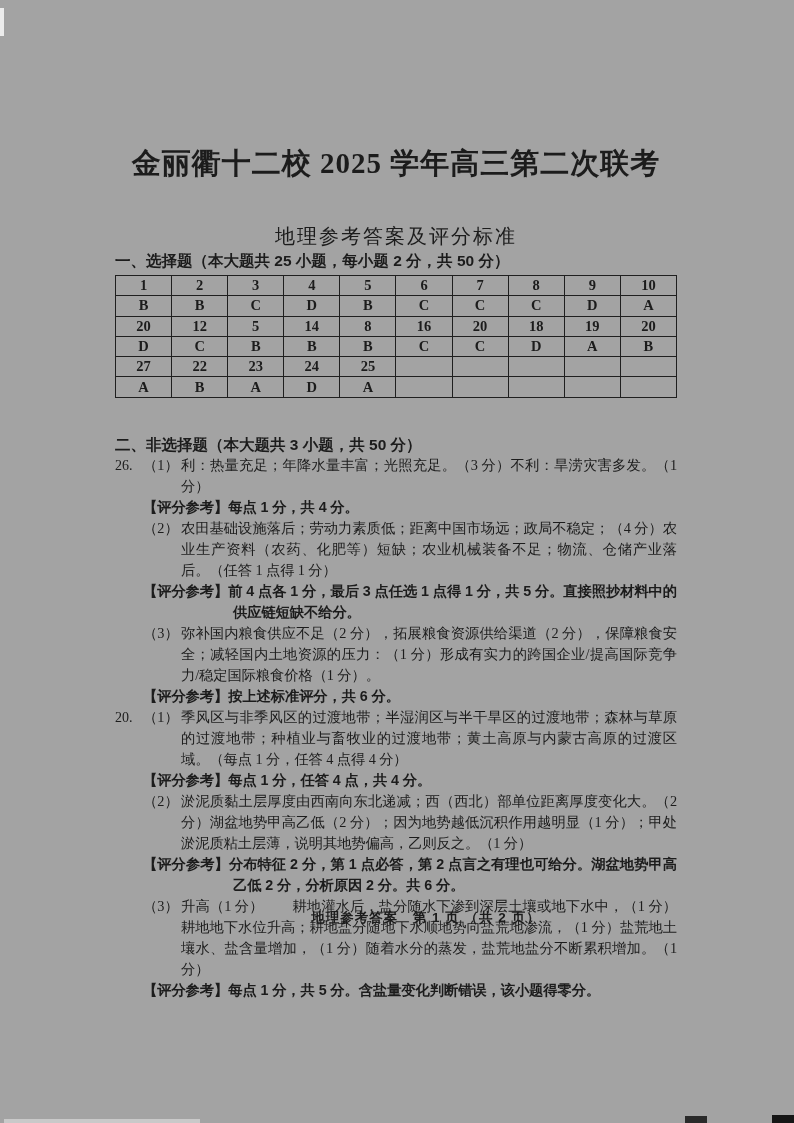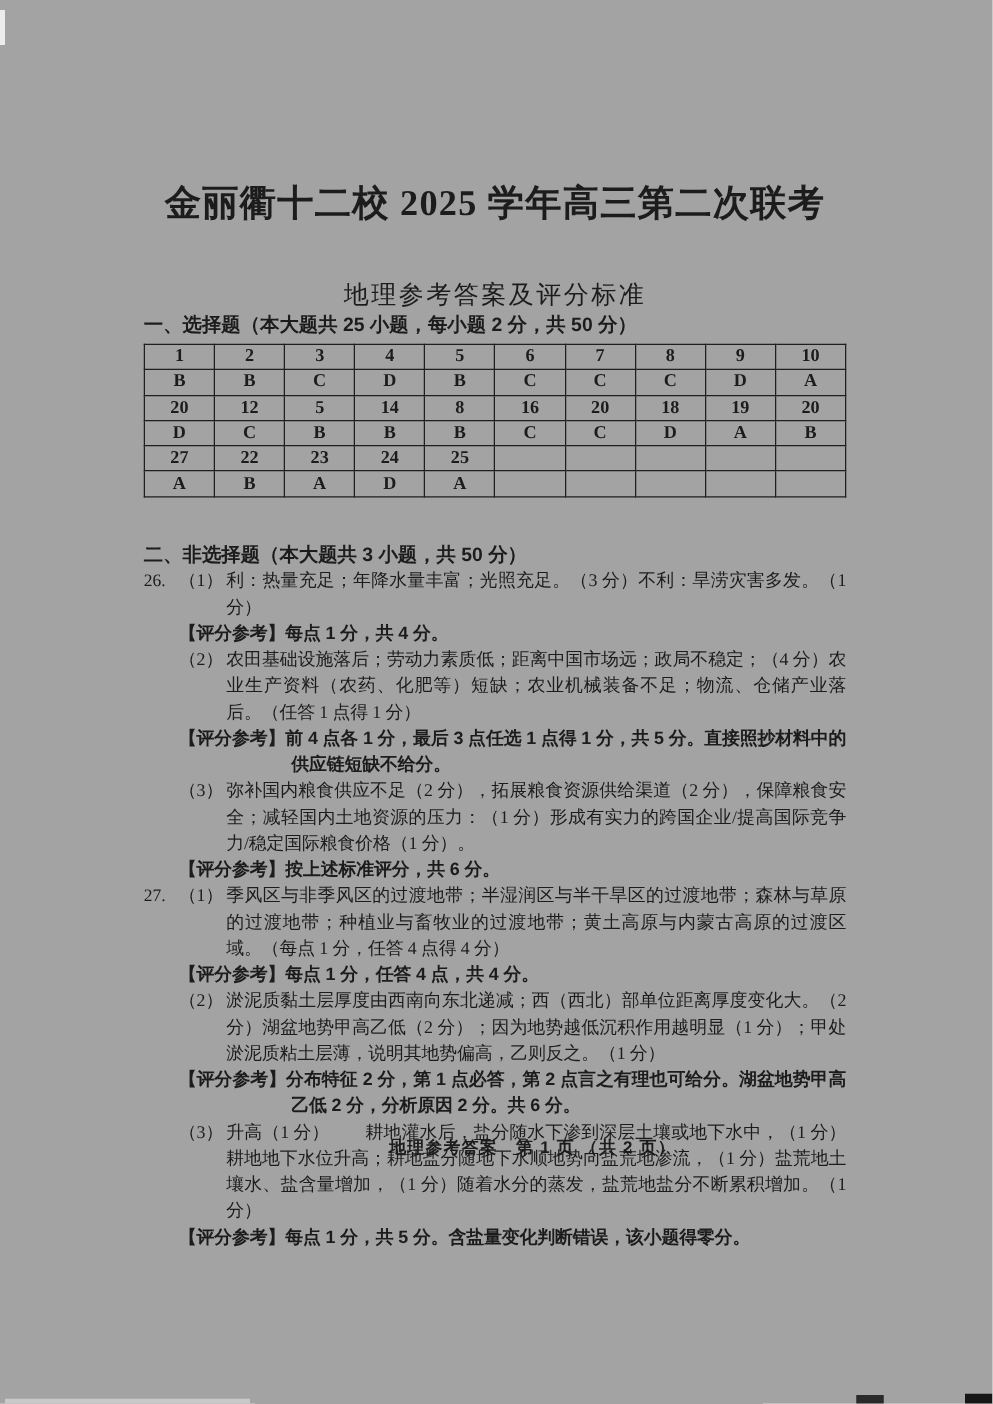--- a/index.html
+++ b/index.html
@@ -224,21 +224,21 @@
             <div class="ptext">弥补国内粮食供应不足（2 分），拓展粮食资源供给渠道（2 分），保障粮食安全；减轻国内土地资源的压力：（1 分）形成有实力的跨国企业/提高国际竞争力/稳定国际粮食价格（1 分）。</div>
           </div>
         </div>
         <div class="qrow">
           <span class="qnum"></span>
           <div class="qbody">
             <div class="stext"><span class="slabel">【评分参考】</span>按上述标准评分，共 6 分。</div>
           </div>
         </div>
         <div class="qrow">
-          <span class="qnum">27.</span>
+          <span class="qnum">20.</span>
           <div class="qbody part">
             <span class="plabel">（1）</span>
             <div class="ptext">季风区与非季风区的过渡地带；半湿润区与半干旱区的过渡地带；森林与草原的过渡地带；种植业与畜牧业的过渡地带；黄土高原与内蒙古高原的过渡区域。（每点 1 分，任答 4 点得 4 分）</div>
           </div>
         </div>
         <div class="qrow">
           <span class="qnum"></span>
           <div class="qbody">
             <div class="stext"><span class="slabel">【评分参考】</span>每点 1 分，任答 4 点，共 4 分。</div>
           </div>

